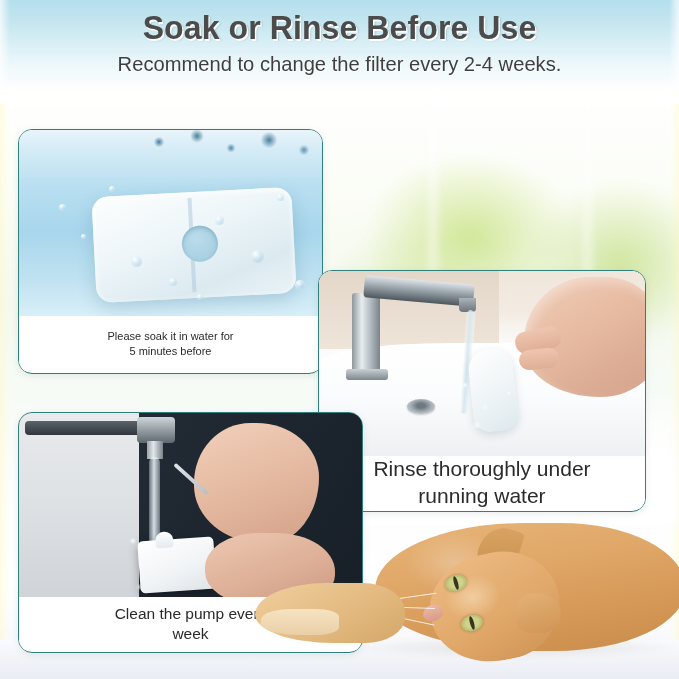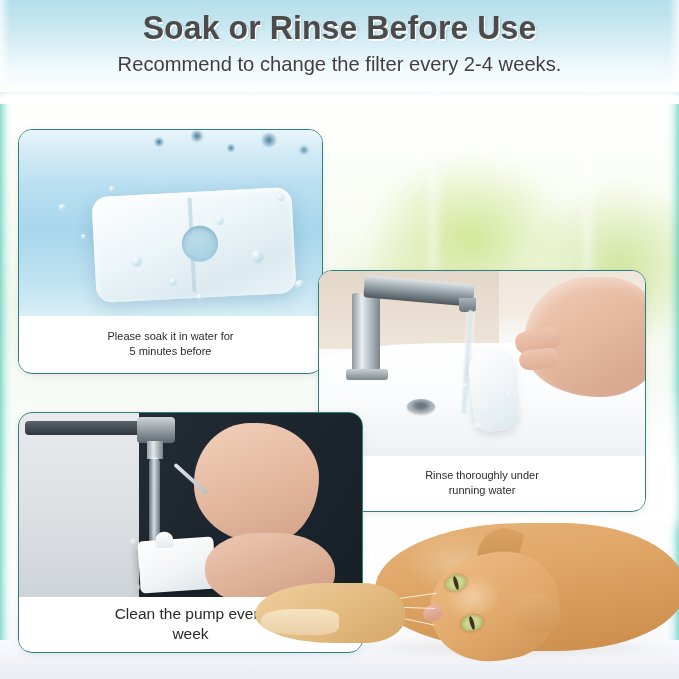--- a/index.html
+++ b/index.html
@@ -3,21 +3,21 @@
 <meta charset="utf-8">
 <title>Soak or Rinse Before Use</title>
 <style>
   * { margin:0; padding:0; box-sizing:border-box; }
   html,body { width:679px; height:679px; overflow:hidden; }
   body {
     font-family:"Liberation Sans", sans-serif;
     background:#ffffff;
     position:relative;
   }
-  .stage { position:relative; width:679px; height:679px; overflow:hidden; background:#14b8a6; }
+  .stage { position:relative; width:679px; height:679px; overflow:hidden; background:#fef9c3; }
 
   
   .bg-room {
     position:absolute; left:0; top:88px; width:679px; height:591px;
     background:
       radial-gradient(ellipse 150px 120px at 470px 150px, rgba(196,224,120,.75), rgba(196,224,120,0) 70%),
       radial-gradient(ellipse 130px 115px at 620px 175px, rgba(186,218,110,.62), rgba(186,218,110,0) 72%),
       radial-gradient(ellipse 120px 100px at 540px 250px, rgba(205,228,150,.5), rgba(205,228,150,0) 70%),
       radial-gradient(ellipse 100px 90px at 400px 200px, rgba(210,232,160,.42), rgba(210,232,160,0) 72%),
       radial-gradient(ellipse 160px 70px at 500px 300px, rgba(225,240,200,.55), rgba(225,240,200,0) 75%),
@@ -92,21 +92,21 @@
     display:flex; align-items:center; justify-content:center;
   }
   .cap-txt { white-space:pre-line; }
 
   #card-soak   { left:18px;  top:129px; width:305px; height:245px; }
   #card-soak   .photo   { height:186px; }
   #card-soak   .caption { height:55px; font-size:11px; }
 
   #card-rinse  { left:318px; top:270px; width:328px; height:242px; }
   #card-rinse  .photo   { height:185px; }
-  #card-rinse  .caption { height:53px; font-size:11px; }
+  #card-rinse  .caption { height:53px; font-size:21px; }
 
   #card-pump   { left:18px;  top:412px; width:345px; height:241px; }
   #card-pump   .photo   { height:184px; }
   #card-pump   .caption { height:53px; font-size:15.5px; }
 
   
   .ph-water {
     position:absolute; inset:0;
     background:
       linear-gradient(180deg,#e9f4fa 0%,#d6ecf6 10%,#b9dff1 30%,#a8d6ec 55%,#bfe2f1 80%,#d8eff8 100%);

